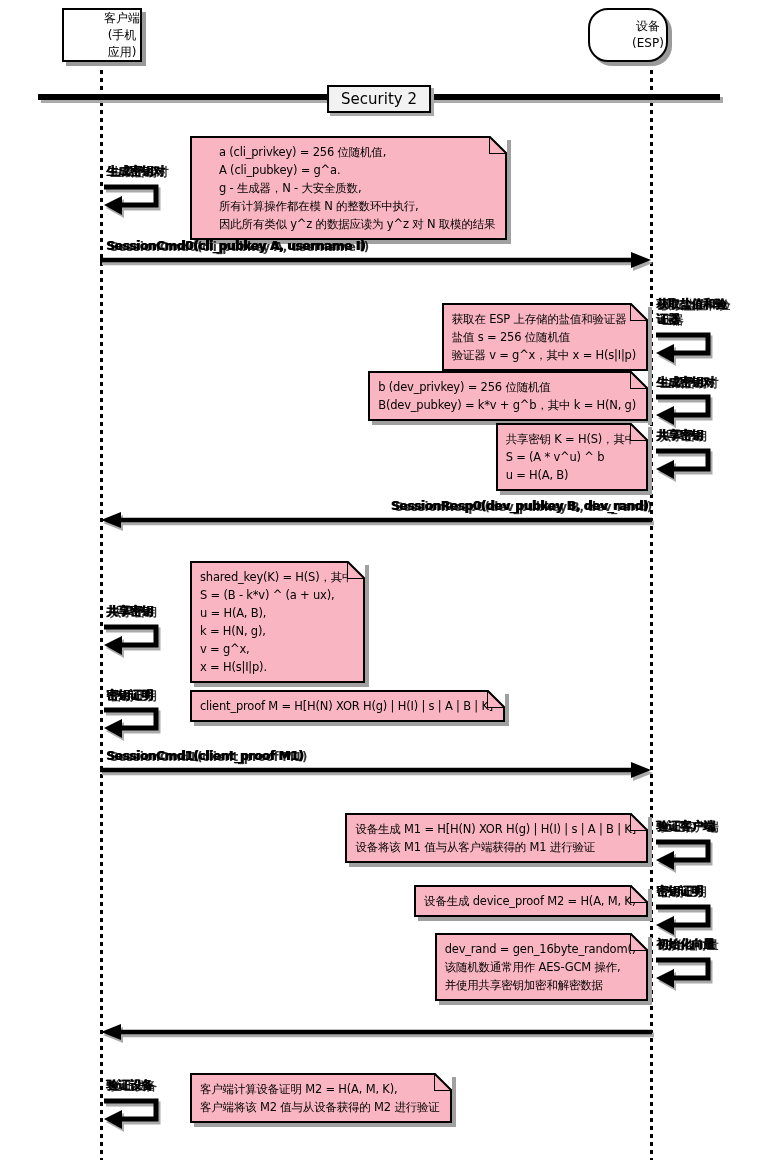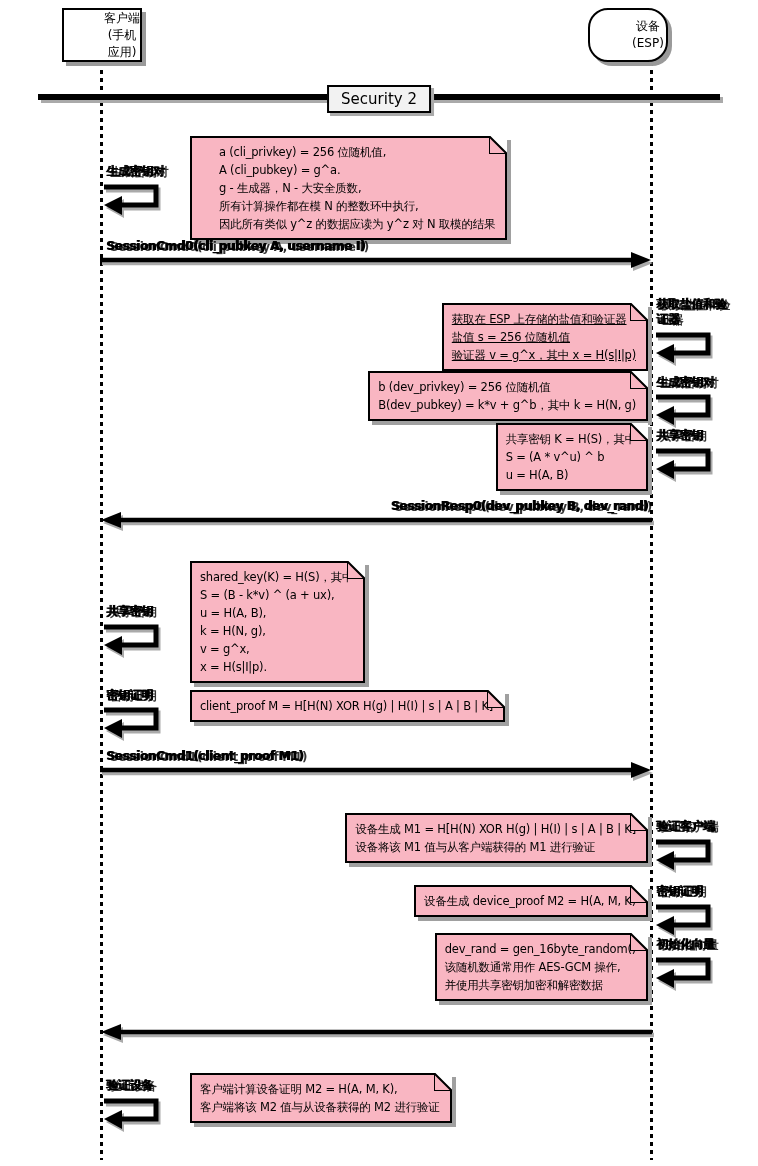--- a/index.html
+++ b/index.html
@@ -79,21 +79,21 @@
       <path d="M0 0 L0 18 L18 18 Z" fill="#f9b6c2" stroke="#000" stroke-width="2"></path>
     </svg>
   </div>
 
   <div class="label" style="left:106px; top:239px;">SessionCmd0(cli_pubkey A, username I)</div>
   <svg class="arrow" style="left:100px; top:250px;" width="552" height="20" viewBox="0 0 552 20">
     <line x1="0" y1="10" x2="533" y2="10" stroke="#000" stroke-width="4.5"></line>
     <polygon points="531,2 531,18 551,10" fill="#000"></polygon>
   </svg>
 
-  <div class="note" style="right:110px; top:303px;text-decoration:underline;">
+  <div class="note" style="right:110px; top:303px;">
     <span class="note-text">获取在 ESP 上存储的盐值和验证器
 盐值 s = 256 位随机值
 验证器 v = g^x，其中 x = H(s|I|p)</span>
     <svg class="fold" width="18" height="18" viewBox="0 0 18 18">
       <path d="M0 0 L18 18 L18 0 Z" fill="#fff"></path>
       <path d="M0 0 L0 18 L18 18 Z" fill="#f9b6c2" stroke="#000" stroke-width="2"></path>
     </svg>
   </div>
   <div class="label wrap" style="left:656px; top:297px;">获取盐值和验证器</div>
   <svg class="arrow" style="left:654px; top:330px;" width="70" height="33" viewBox="0 0 70 33">

